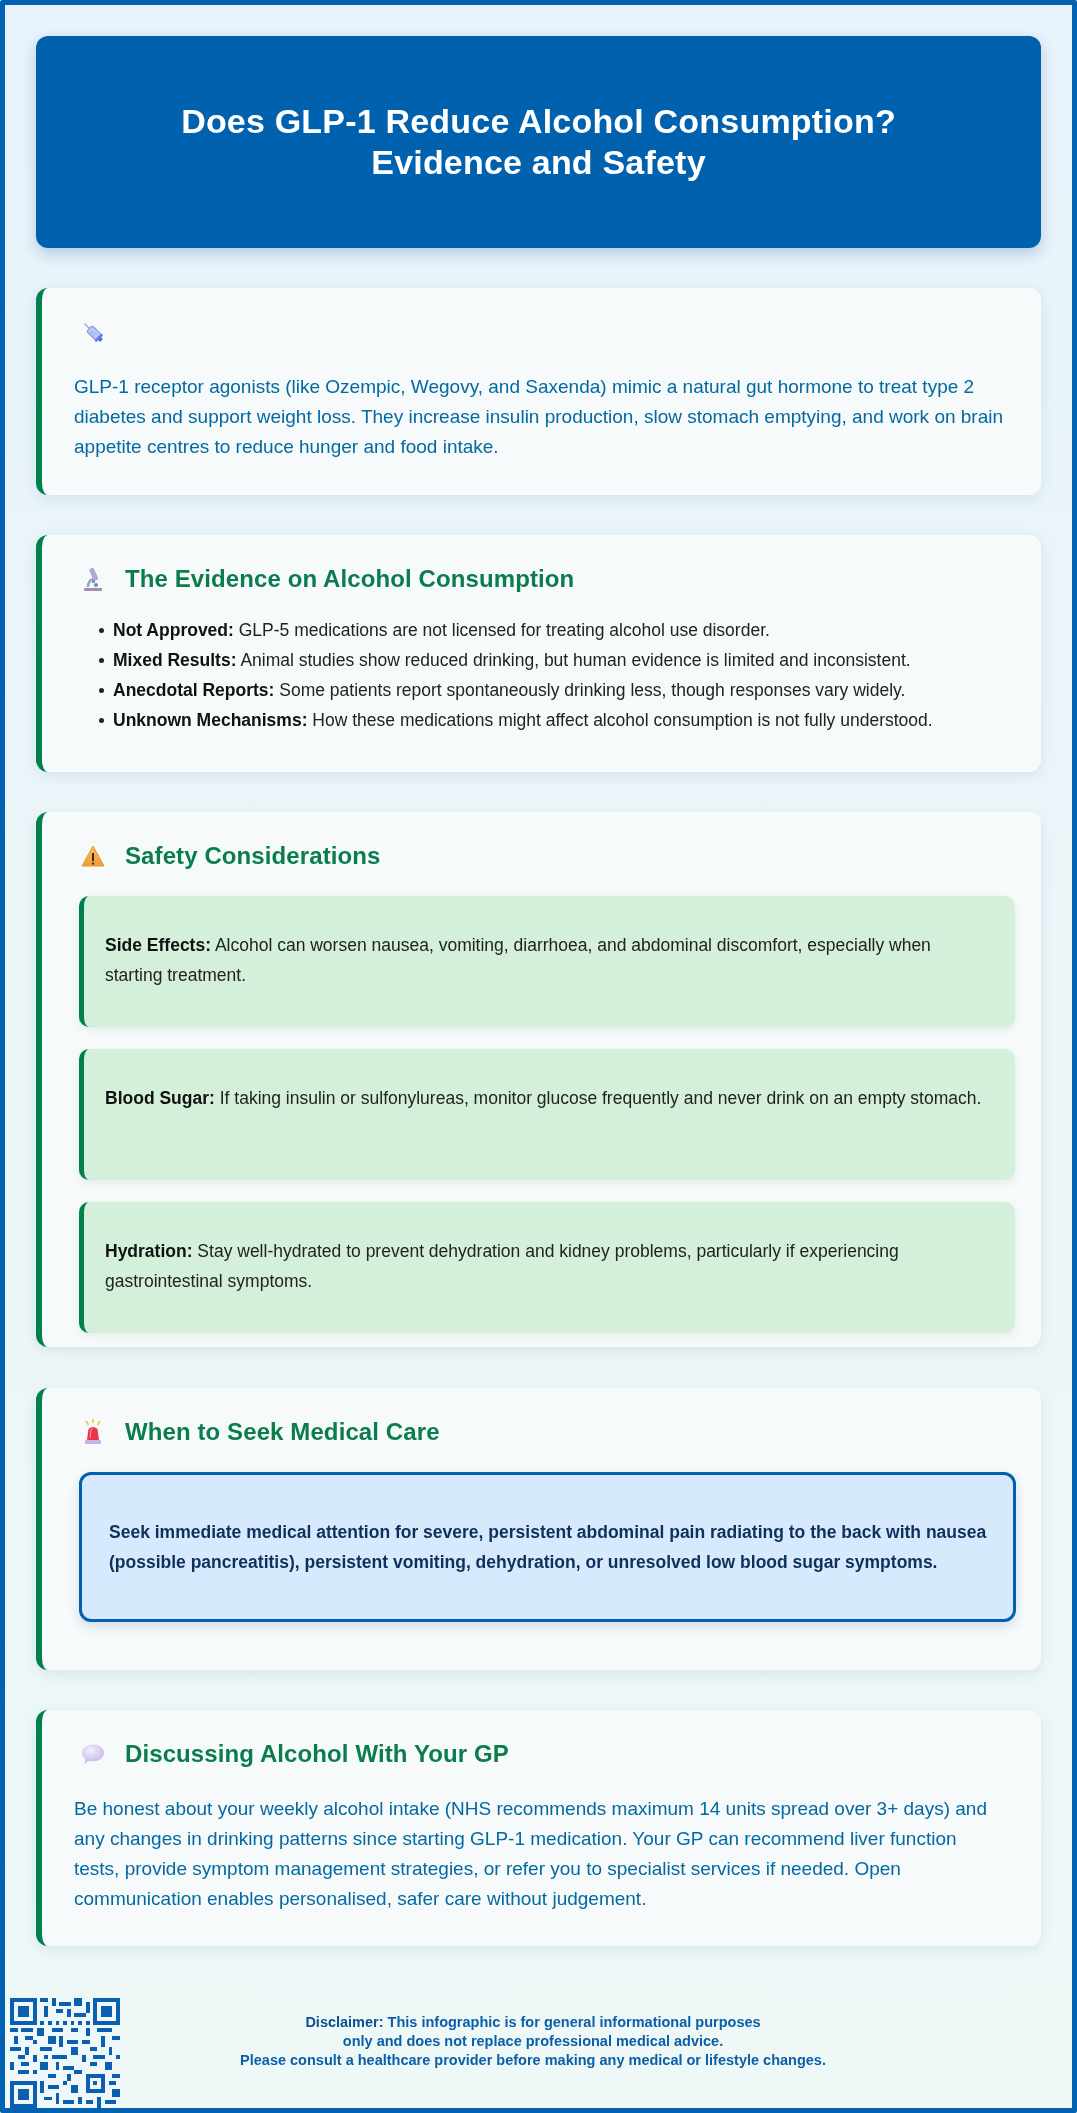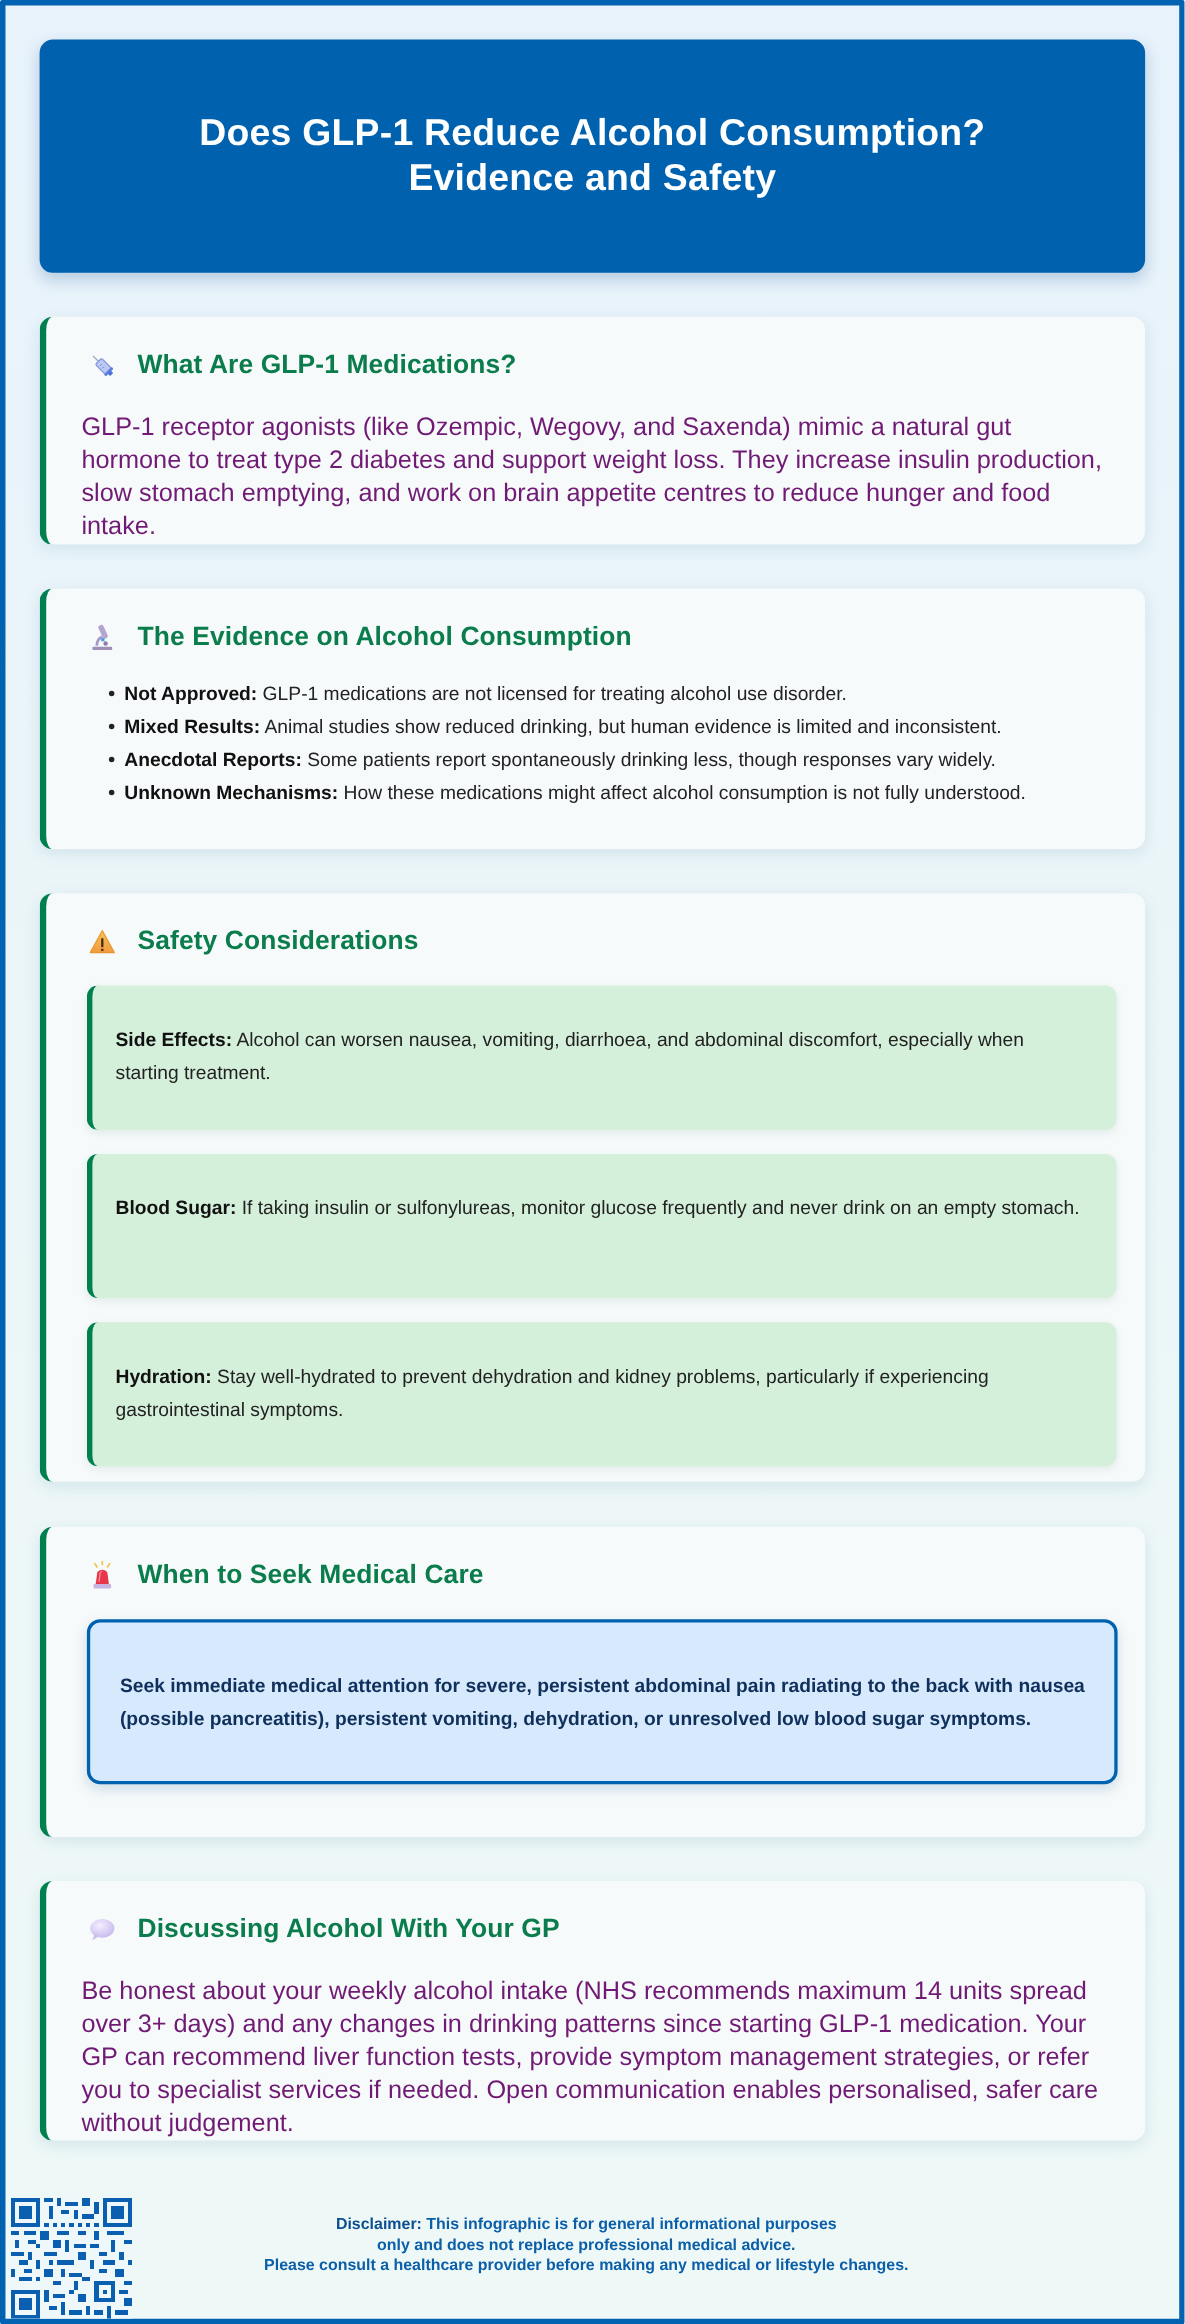--- a/index.html
+++ b/index.html
@@ -40,21 +40,21 @@
     display: flex; align-items: center; height: 36px; margin-bottom: 22px;
   }
   .card-title .icon {
     width: 28px; height: 28px; margin-right: 18px; margin-left: 5px;
     display: inline-flex; align-items: center; justify-content: center;
   }
   .card-title h2 {
     color: #0b7d4c; font-size: 24px; font-weight: 700; letter-spacing: 0.1px;
   }
   .card p.body {
-    font-size: 23px; line-height: 30px; color: #701a75;
+    font-size: 19px; line-height: 30px; color: #0369a1;
   }
 
   ul.evidence { list-style: none; padding-left: 25px; margin-top: -4px; }
   ul.evidence li {
     position: relative; font-size: 17.5px; line-height: 30px; padding-left: 14px;
   }
   ul.evidence li::before {
     content: ""; position: absolute; left: 0; top: 13px;
     width: 5px; height: 5px; border-radius: 50%; background: #222;
   }
@@ -115,40 +115,39 @@
           <g transform="rotate(-45 13 13)">
             <rect x="9" y="8" width="8" height="13" rx="1.5" fill="#b9c8f4" stroke="#7c8fdc" stroke-width="1"></rect>
             <rect x="8" y="20" width="10" height="2.5" rx="1" fill="#5c7ee0"></rect>
             <rect x="11" y="22" width="4" height="3" fill="#4a6fd8"></rect>
             <rect x="12.4" y="1" width="1.2" height="7" fill="#9aa6c4"></rect>
             <line x1="11" y1="12" x2="13" y2="12" stroke="#6a7fcf" stroke-width="0.8"></line>
             <line x1="11" y1="15" x2="13" y2="15" stroke="#6a7fcf" stroke-width="0.8"></line>
           </g>
         </svg>
       </span>
-      <h2>What Are GLP-1 Medications?</h2>
     </div>
     <p class="body">GLP-1 receptor agonists (like Ozempic, Wegovy, and Saxenda) mimic a natural gut hormone to treat type 2 diabetes and support weight loss. They increase insulin production, slow stomach emptying, and work on brain appetite centres to reduce hunger and food intake.</p>
   </div>
 
   <div class="card" style="top:530px; height:237px;">
     <div class="card-title">
       <span class="icon">
         <svg width="26" height="26" viewBox="0 0 26 26">
           <rect x="4" y="22" width="18" height="3" rx="1" fill="#9d8fb8"></rect>
           <path d="M8 21 Q8 15 13 13" stroke="#a89bc4" stroke-width="2.5" fill="none"></path>
           <rect x="11" y="2" width="5" height="13" rx="2" transform="rotate(-25 13 8)" fill="#b3a6cf"></rect>
           <rect x="12" y="14" width="3" height="3" fill="#4ba3e0"></rect>
           <circle cx="16" cy="19" r="2" fill="#8b7cab"></circle>
         </svg>
       </span>
       <h2>The Evidence on Alcohol Consumption</h2>
     </div>
     <ul class="evidence">
-      <li><b>Not Approved:</b><span> GLP-1 medications are not licensed for treating alcohol use disorder.</span></li>
+      <li><b>Not Approved:</b><span> GLP-5 medications are not licensed for treating alcohol use disorder.</span></li>
       <li><b>Mixed Results:</b><span> Animal studies show reduced drinking, but human evidence is limited and inconsistent.</span></li>
       <li><b>Anecdotal Reports:</b><span> Some patients report spontaneously drinking less, though responses vary widely.</span></li>
       <li><b>Unknown Mechanisms:</b><span> How these medications might affect alcohol consumption is not fully understood.</span></li>
     </ul>
   </div>
 
   <div class="card" style="top:1383px; height:282px;">
     <div class="card-title">
       <span class="icon">
         <svg width="26" height="28" viewBox="0 0 26 28">

